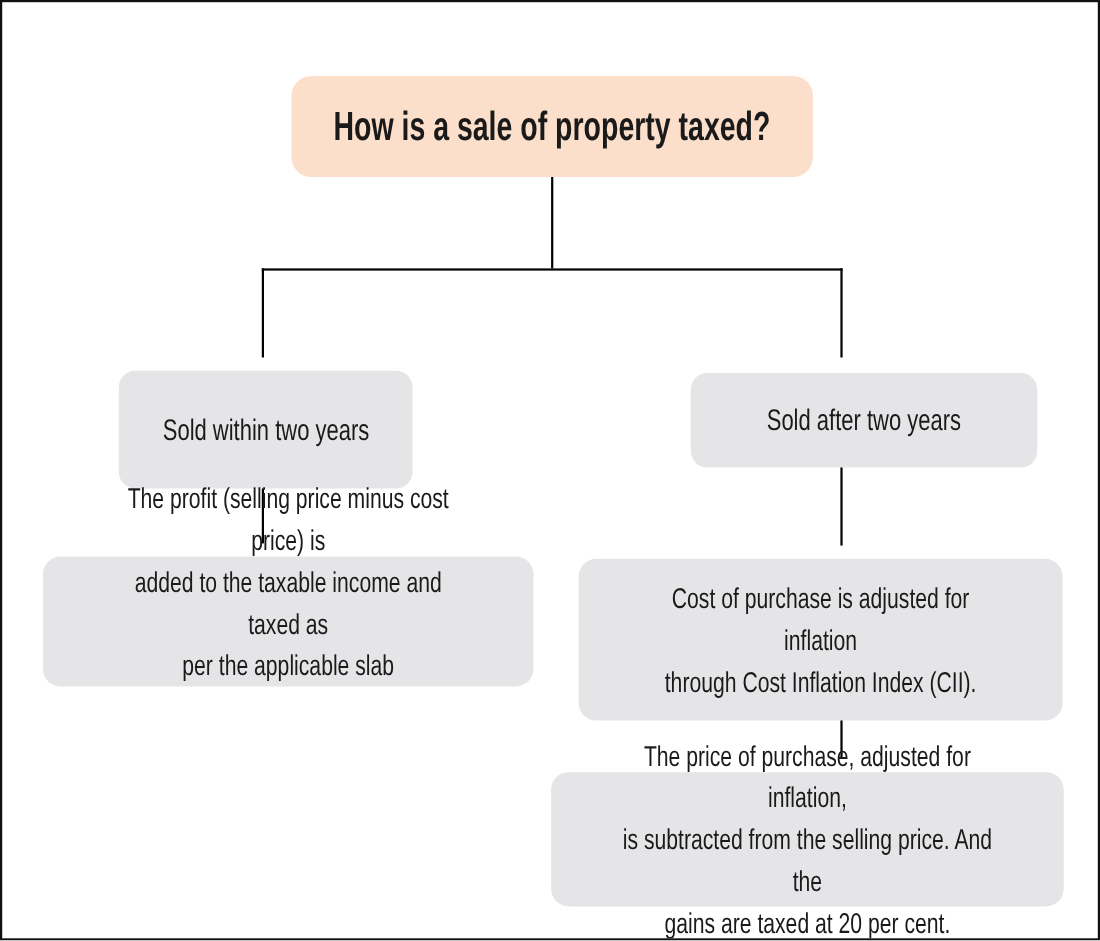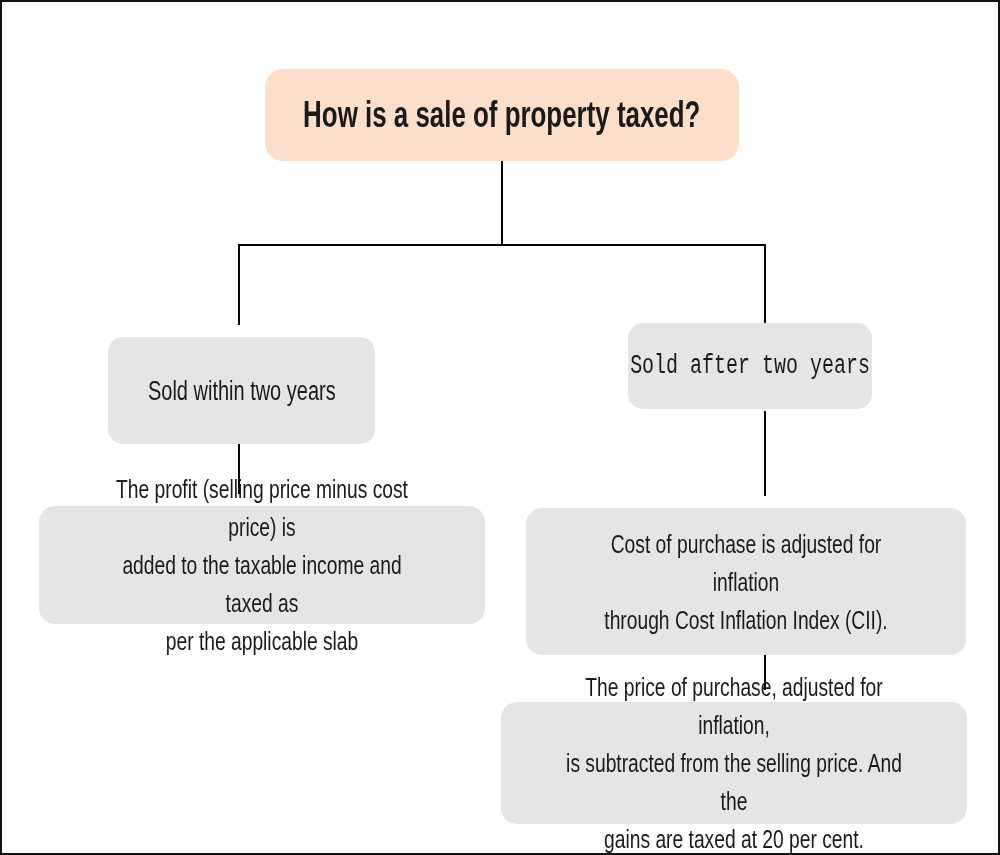--- a/index.html
+++ b/index.html
@@ -52,22 +52,22 @@
   .title-text {
     font-size: 37px;
     font-weight: bold;
     white-space: nowrap;
     transform: scaleX(0.70);
     letter-spacing: 0px;
   }
   
   .n-title   { left: 263px; top: 55px;  width: 474px; height: 92px; }
   .n-left1   { left: 106px; top: 323px; width: 267px; height: 107px; }
-  .n-right1  { left: 626px; top: 309px; width: 244px; height: 86px; font-family: Liberation Mono, monospace; }
-  .n-left2   { left: 37px;  top: 492px; width: 446px; height: 118px; border-radius: 16px; }
+  .n-right1  { left: 626px; top: 325px; width: 315px; height: 86px; }
+  .n-left2   { left: 37px;  top: 492px; width: 446px; height: 118px; border-radius: 16px; align-items: flex-end; }
   .n-right2  { left: 524px; top: 494px; width: 440px; height: 147px; border-radius: 16px; }
   .n-right3  { left: 499px; top: 688px; width: 466px; height: 122px; border-radius: 16px; }
   
   .l-trunk     { left: 499px; top: 147px; width: 2px;   height: 95px; }
   .l-crossbar  { left: 236px; top: 242px; width: 528px; height: 2px;  }
   .l-left-a    { left: 236px; top: 242px; width: 2px;   height: 81px; }
   .l-right-a   { left: 762px; top: 242px; width: 2px;   height: 81px; }
   .l-left-b    { left: 236px; top: 409px; width: 2px;   height: 83px; }
   .l-right-b   { left: 762px; top: 409px; width: 2px;   height: 85px; }
   .l-right-c   { left: 762px; top: 612px; width: 2px;   height: 76px; }

